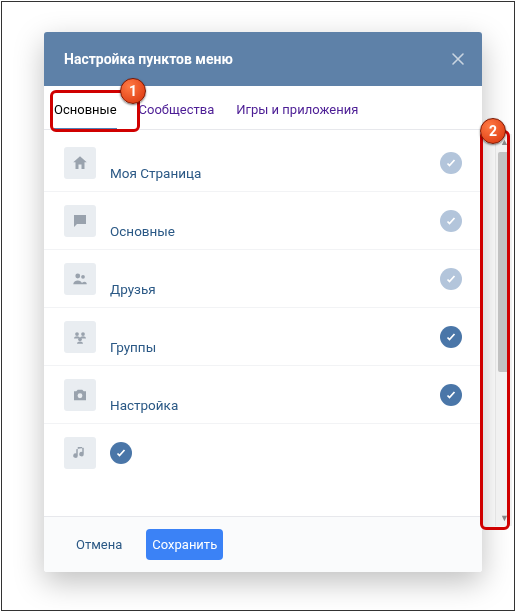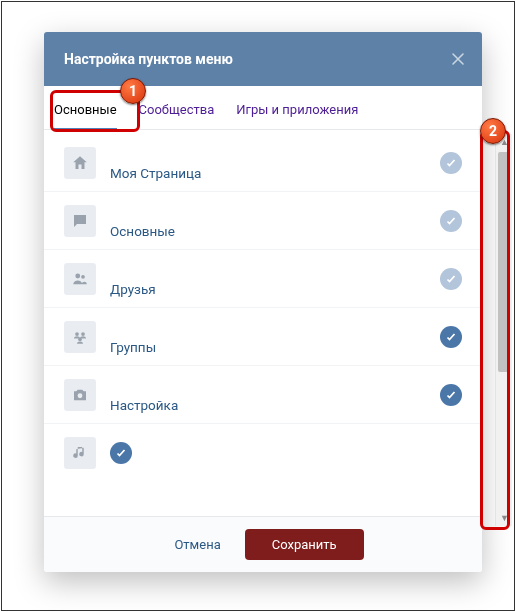--- a/index.html
+++ b/index.html
@@ -119,36 +119,36 @@
     cursor: pointer;
     flex-shrink: 0;
   }
   .row-check.locked { background: #b3c5db; }
   .row-check.on { background: #4a76a8; }
   .footer {
     height: 56px;
     border-top: 1px solid #e7e8ec;
     display: flex;
     align-items: center;
-    justify-content: center;
+    justify-content: flex-start;
     padding: 0 20px;
     gap: 12px;
     background: #fafbfc;
   }
   .btn-cancel {
     color: #2a5885;
     font-size: 13px;
     cursor: pointer;
     padding: 8px 12px;
   }
   .btn-save {
-    background: #7f1d1d;
+    background: #3b82f6;
     color: #fff;
     font-size: 13px;
-    padding: 8px 27px;
+    padding: 8px 6px;
     border-radius: 4px;
     cursor: pointer;
   }
   
   .annot-box {
     position: absolute;
     border: 3px solid #d00000;
     border-radius: 6px;
     pointer-events: none;
   }

